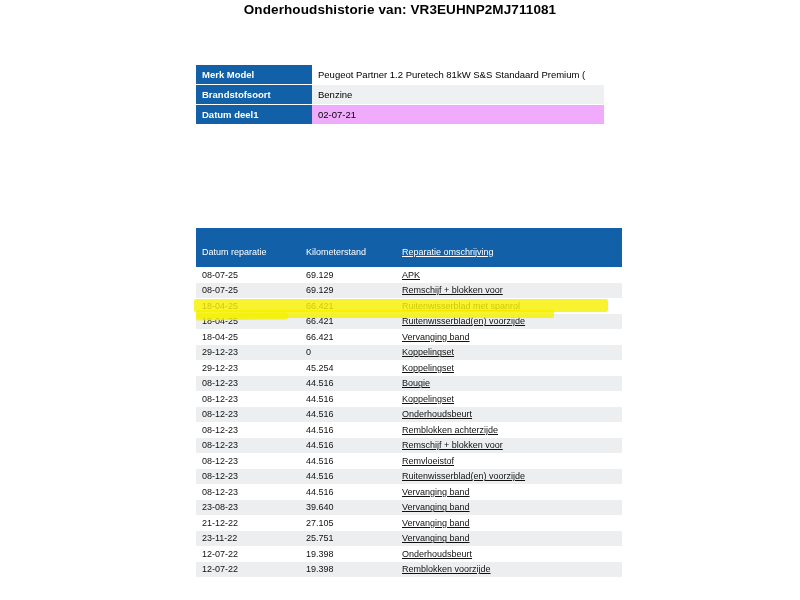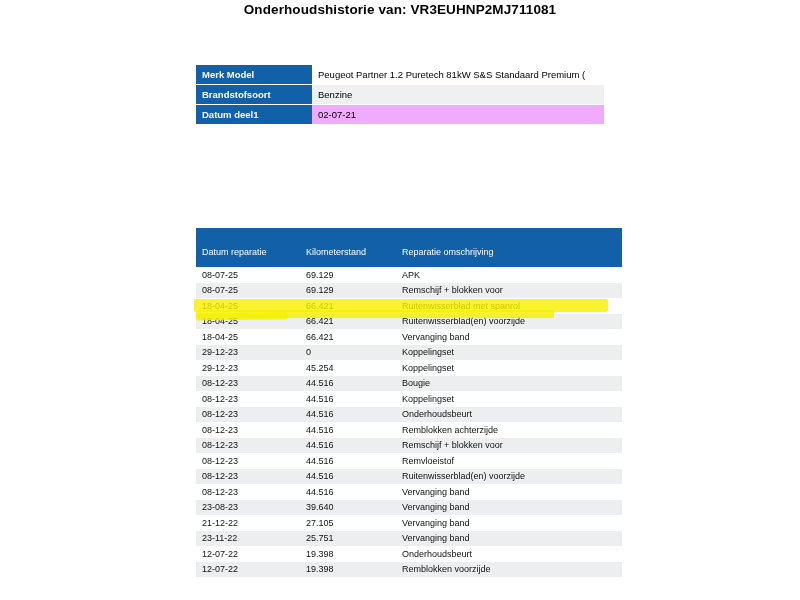--- a/index.html
+++ b/index.html
@@ -94,21 +94,21 @@
     padding: 0 0 0 6px;
     vertical-align: middle;
     white-space: nowrap;
     overflow: hidden;
     color: #111;
   }
   .rep-table tbody tr:nth-child(odd) td { background: #ffffff; }
   .rep-table tbody tr:nth-child(even) td { background: #eceef0; }
   .col-date { width: 98px; }
   .col-km { width: 90px; }
-  .col-desc { width: 220px; }
+  .col-desc { width: 220px; text-decoration: underline; }
 
   
   .highlight {
     position: absolute;
     background: #f7f000;
     opacity: 0.82;
     pointer-events: none;
     border-radius: 2px;
   }
   .hl-1 { left: 194px; top: 299px; width: 414px; height: 13px; }

